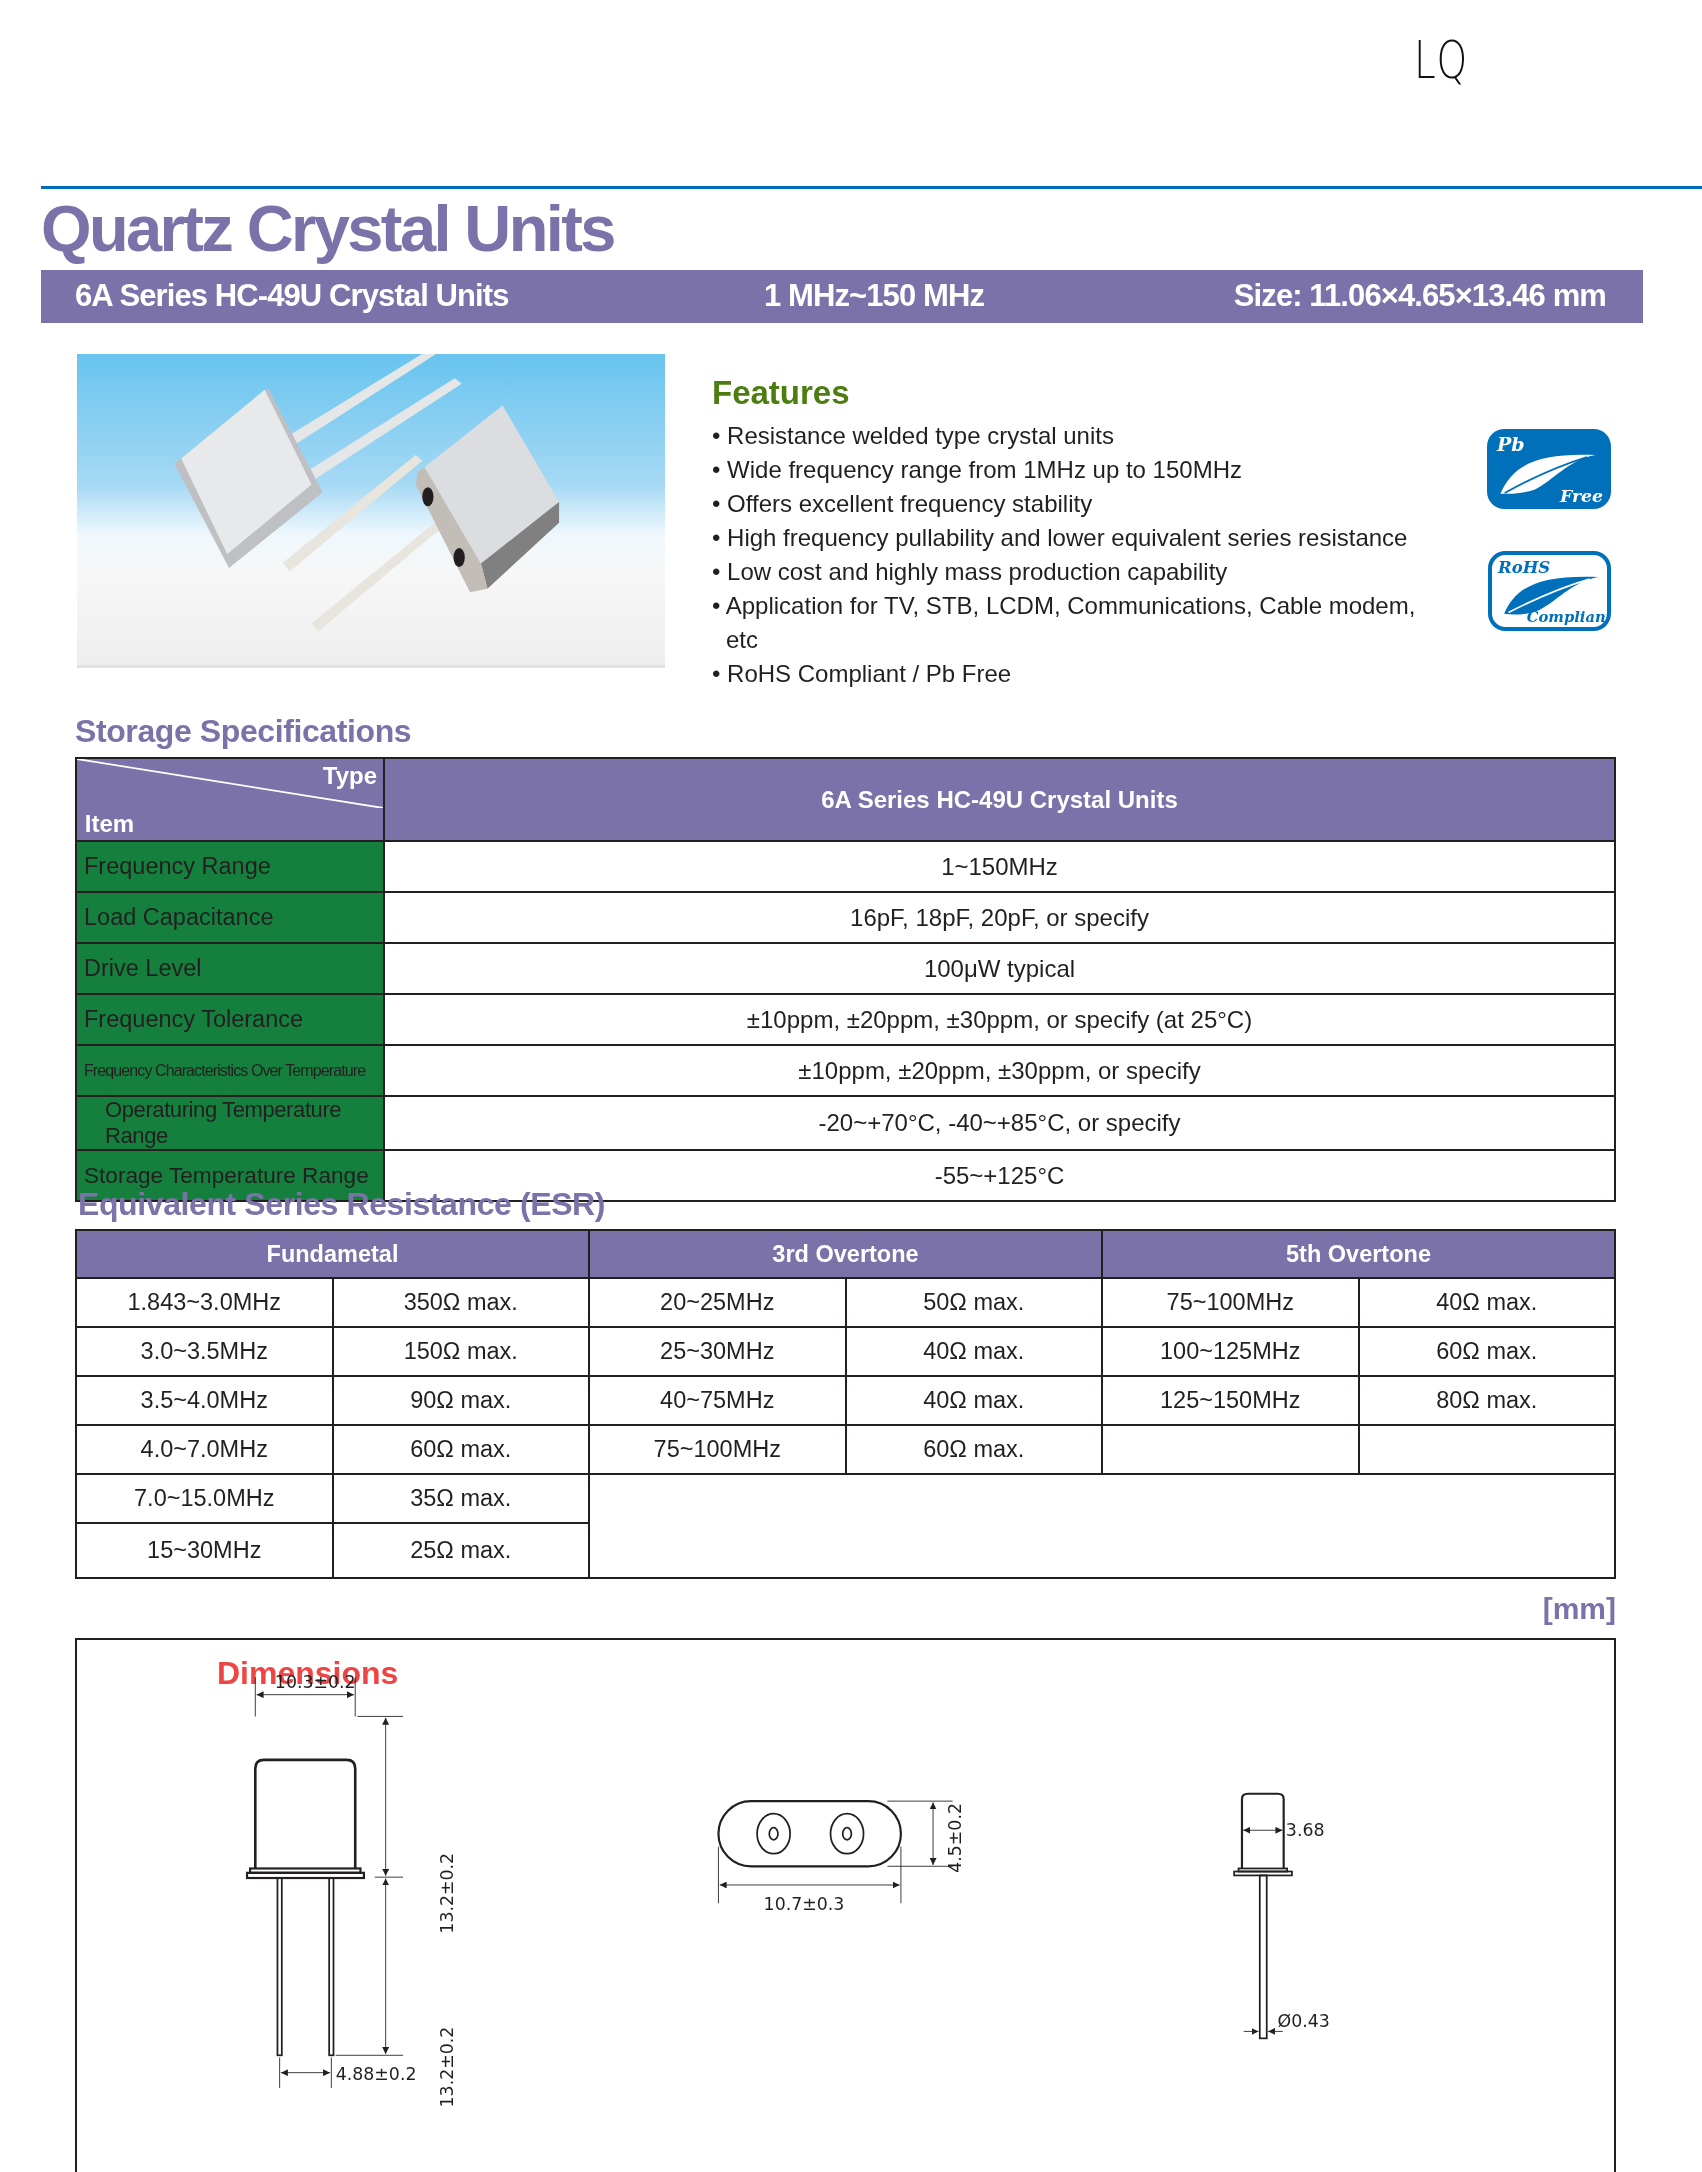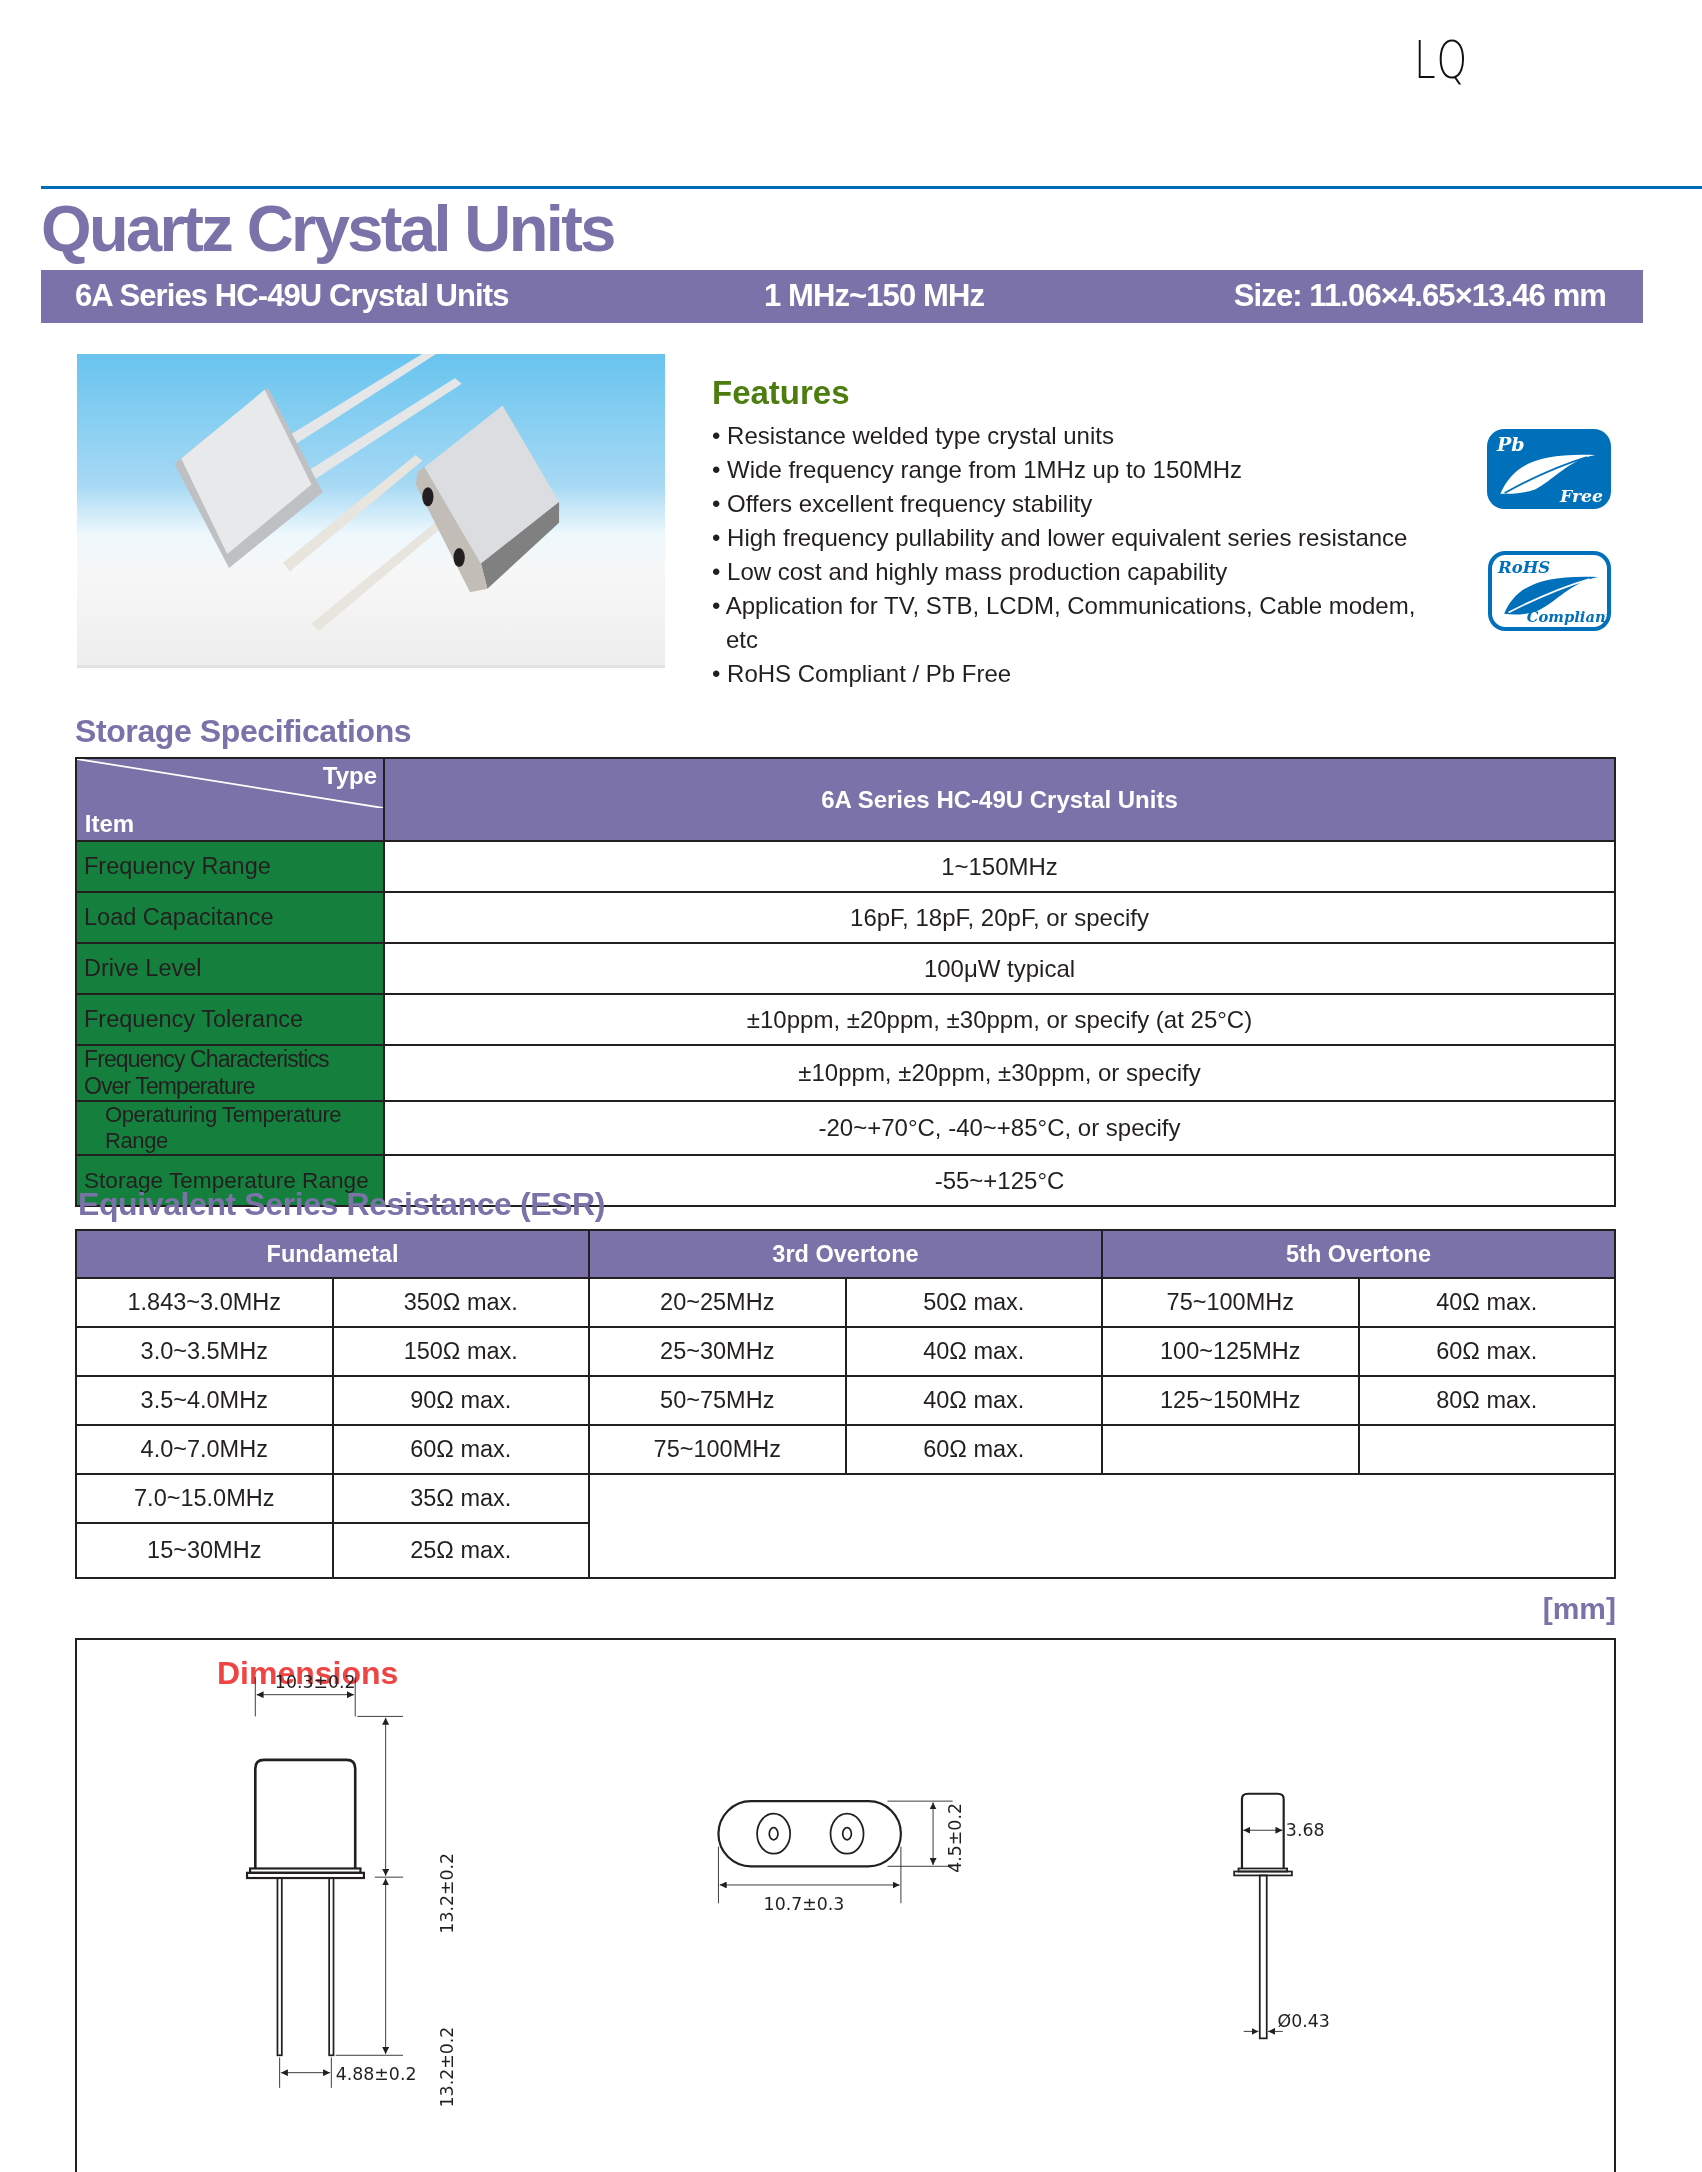--- a/index.html
+++ b/index.html
@@ -123,21 +123,21 @@
   </tr>
   <tr>
     <td class="item">Drive Level</td>
     <td class="val">100μW typical</td>
   </tr>
   <tr>
     <td class="item">Frequency Tolerance</td>
     <td class="val">±10ppm, ±20ppm, ±30ppm, or specify (at 25°C)</td>
   </tr>
   <tr>
-    <td class="item" style="font-size:23px; letter-spacing:-0.9px;">Frequency Characteristics Over Temperature</td>
+    <td class="item" style="font-size:16px; letter-spacing:-0.9px;">Frequency Characteristics Over Temperature</td>
     <td class="val">±10ppm, ±20ppm, ±30ppm, or specify</td>
   </tr>
   <tr>
     <td class="item" style="font-size:22px; letter-spacing:-0.4px;padding-left:28px;">Operaturing Temperature Range</td>
     <td class="val">-20~+70°C, -40~+85°C, or specify</td>
   </tr>
   <tr>
     <td class="item" style="font-size:22.6px;">Storage Temperature Range</td>
     <td class="val">-55~+125°C</td>
   </tr>
@@ -172,21 +172,21 @@
     <td>3.0~3.5MHz</td>
     <td>150Ω max.</td>
     <td>25~30MHz</td>
     <td>40Ω max.</td>
     <td>100~125MHz</td>
     <td>60Ω max.</td>
   </tr>
   <tr>
     <td>3.5~4.0MHz</td>
     <td>90Ω max.</td>
-    <td>50~75MHz</td>
+    <td>40~75MHz</td>
     <td>40Ω max.</td>
     <td>125~150MHz</td>
     <td>80Ω max.</td>
   </tr>
   <tr>
     <td>4.0~7.0MHz</td>
     <td>60Ω max.</td>
     <td>75~100MHz</td>
     <td>60Ω max.</td>
     <td></td>

